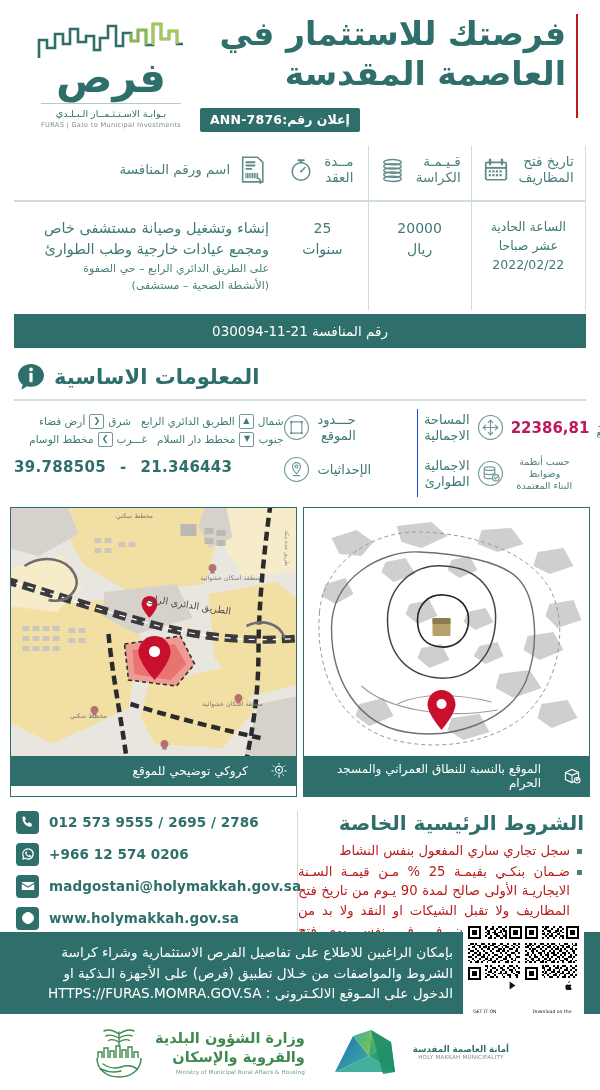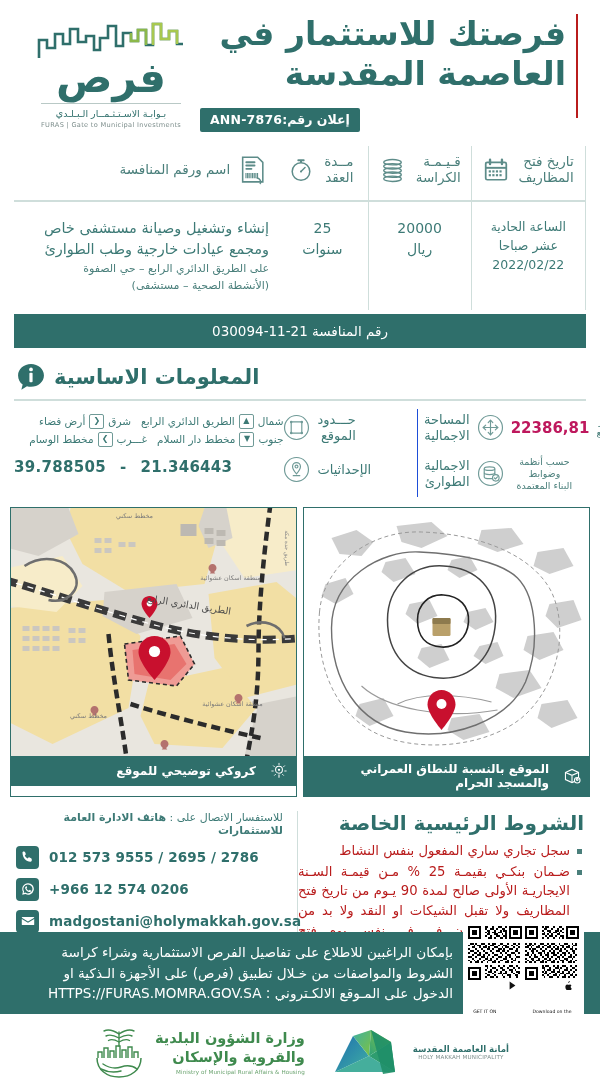--- a/index.html
+++ b/index.html
@@ -65,21 +65,21 @@
   .bounds-row{display:flex;gap:10px;justify-content:flex-start;}
   .bnd{display:flex;align-items:center;gap:4px;white-space:nowrap;}
   .bnd .dir{letter-spacing:.6px;}
   .arrow-box{width:13px;height:13px;border:1px solid #6f9a97;border-radius:2px;display:inline-flex;align-items:center;justify-content:center;font-size:8px;color:#3d7a76;line-height:1;}
   .coords{font-size:15px;font-weight:bold;color:#2f6f6b;letter-spacing:.3px;}
 
   
   .maps{display:flex;gap:6px;margin:10px 10px 0 10px;}
   .map-card{flex:1;border:1px solid #2f6f6b;box-sizing:border-box;position:relative;overflow:hidden;}
   .map-img{height:248px;position:relative;overflow:hidden;background:#fff;}
-  .map-cap{background:#2f6f6b;color:#fff;font-size:12px;padding:6px 8px;display:flex;align-items:center;gap:14px;justify-content:flex-start;font-weight:bold;}
+  .map-cap{background:#2f6f6b;color:#fff;font-size:12px;padding:6px 8px;display:flex;align-items:center;gap:22px;justify-content:flex-start;}
   .map-cap .cap-ico{width:18px;height:18px;flex:0 0 auto;}
 
   
   .cond-wrap{display:flex;margin:14px 16px 0 16px;}
   .cond-right{width:53%;padding-right:0;}
   .cond-left{width:47%;border-right:1px solid #cfdedb;padding-right:14px;}
   .cond-title{font-size:20px;font-weight:bold;color:#2f6f6b;text-align:right;margin-bottom:6px;}
   ul.cond-list{list-style:none;margin:0;padding:0;}
   ul.cond-list li{position:relative;padding-right:14px;font-size:13.2px;line-height:1.5;color:#b91c1c;text-align:justify;text-align-last:right;margin-bottom:1px;}
   ul.cond-list li:before{content:"";position:absolute;right:2px;top:8px;width:5px;height:5px;background:#4a7f7b;}
@@ -574,23 +574,20 @@
     <div class="cond-right" style="order:1;">
       <div class="cond-title">الشروط الرئيسية الخاصة</div>
       <ul class="cond-list">
         <li>سجل تجاري ساري المفعول بنفس النشاط</li>
         <li>ضـمان بنكـي بقيمـة 25 % مـن قيمـة السـنة الايجاريـة الأولى صالح لمدة 90 يـوم من تاريخ فتح المظاريف ولا تقبل الشيكات او النقد ولا بد من يسلم أصل الضمان في في نفس يوم فتح المظاريف قبل وقت فتح المظاريف.</li>
         <li>أي شـروط اخـرى ضـمن كراسـة الشروط الخاصة المنافسة.</li>
       </ul>
     </div>
 
     <div class="cond-left" style="order:2;border-right:1px solid #cfdedb;padding-right:14px;">
-      <div class="contact-head" style="text-align:right;">
-        <span>للاستفسار الاتصال على : </span><b>هاتف الادارة العامة للاستثمارات</b>
-      </div>
 
       <div class="contact-row">
         <span class="ci">
           <svg viewBox="0 0 16 16">
               <path d="M3.4 1.6c.5 0 1 .3 1.2.8l.8 1.8c.2.5.1 1-.3 1.3l-.8.7c.7 1.5 1.9 2.7 3.4 3.4l.7-.8c.3-.4.8-.5 1.3-.3l1.8.8c.5.2.8.7.8 1.2v1.6c0 .8-.7 1.4-1.5 1.3C5.6 12.8 2.2 9.4 1.7 3.1c-.1-.8.5-1.5 1.3-1.5z"></path>
             </svg>
         </span>
         <span class="contact-txt">012 573 9555 / 2695 / 2786</span>
       </div>
 

